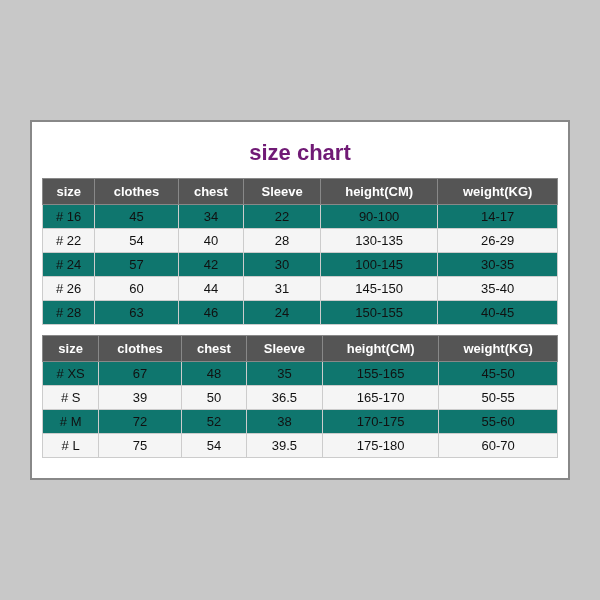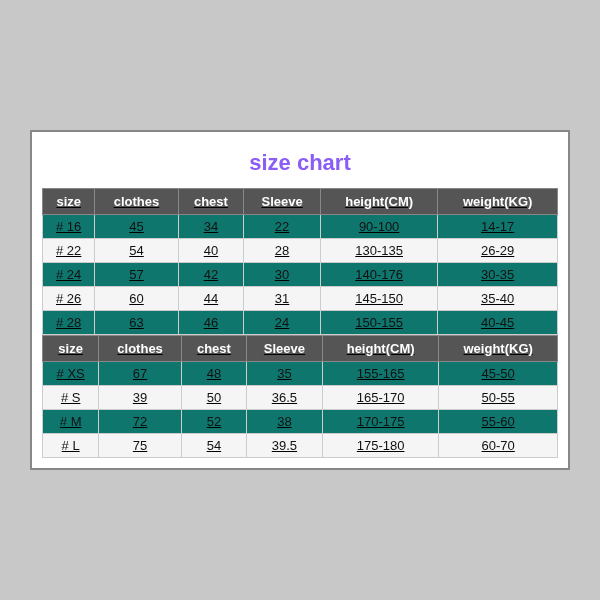--- a/index.html
+++ b/index.html
@@ -16,26 +16,26 @@
       background: #fff;
       border: 2px solid #888;
       width: 540px;
       padding: 10px;
     }
     .chart-title {
       text-align: center;
       font-size: 22px;
       font-weight: bold;
       padding: 8px 0 12px 0;
-      color: #8b5cf6;
+      color: #701a75;
     }
     table {
       width: 100%;
       border-collapse: collapse;
-      text-decoration: underline;
+      margin-bottom: 10px;
     }
     thead tr {
       background: #555;
       color: #fff;
     }
     thead th {
       padding: 5px 4px;
       font-size: 13px;
       font-weight: bold;
       text-align: center;
@@ -87,21 +87,21 @@
           <td>40</td>
           <td>28</td>
           <td>130-135</td>
           <td>26-29</td>
         </tr>
         <tr>
           <td># 24</td>
           <td>57</td>
           <td>42</td>
           <td>30</td>
-          <td>140-176</td>
+          <td>100-145</td>
           <td>30-35</td>
         </tr>
         <tr>
           <td># 26</td>
           <td>60</td>
           <td>44</td>
           <td>31</td>
           <td>145-150</td>
           <td>35-40</td>
         </tr>

